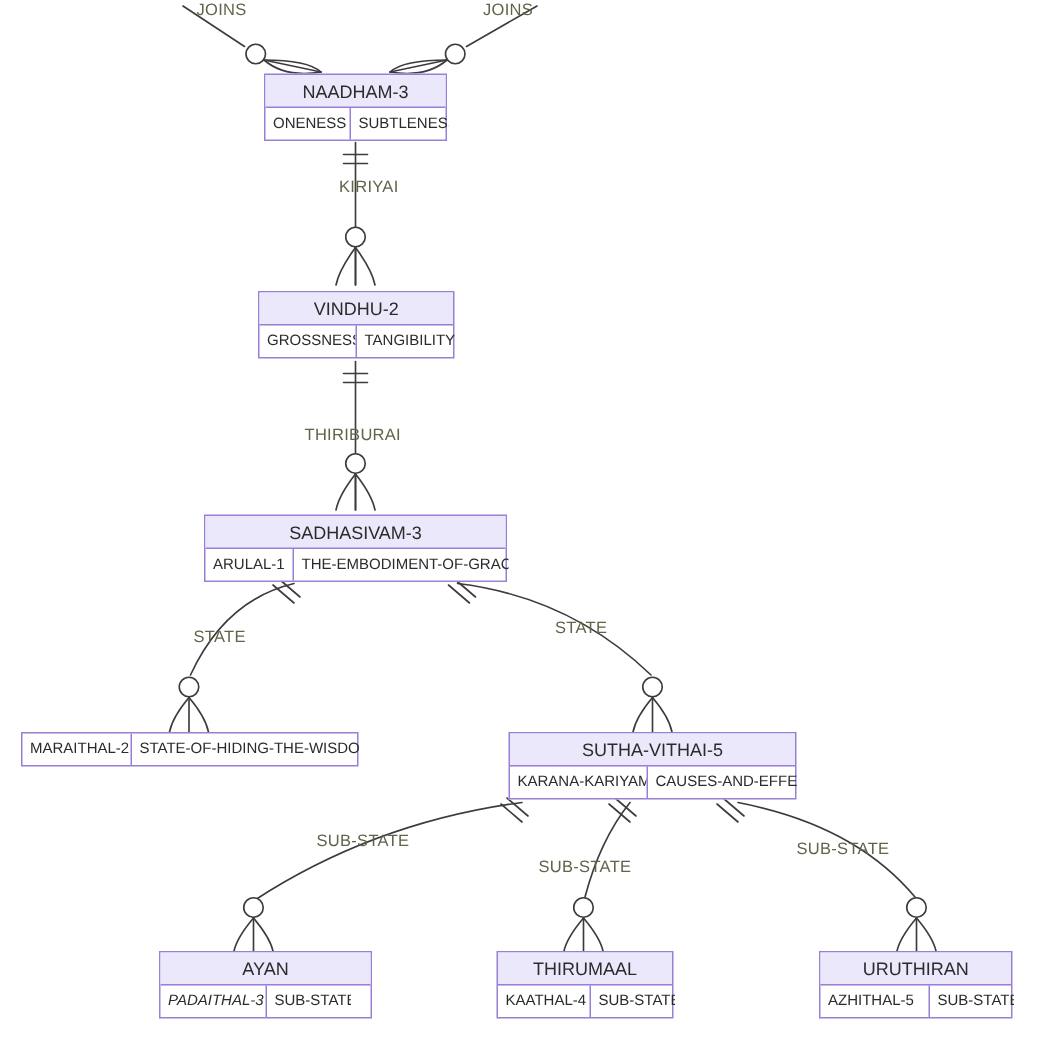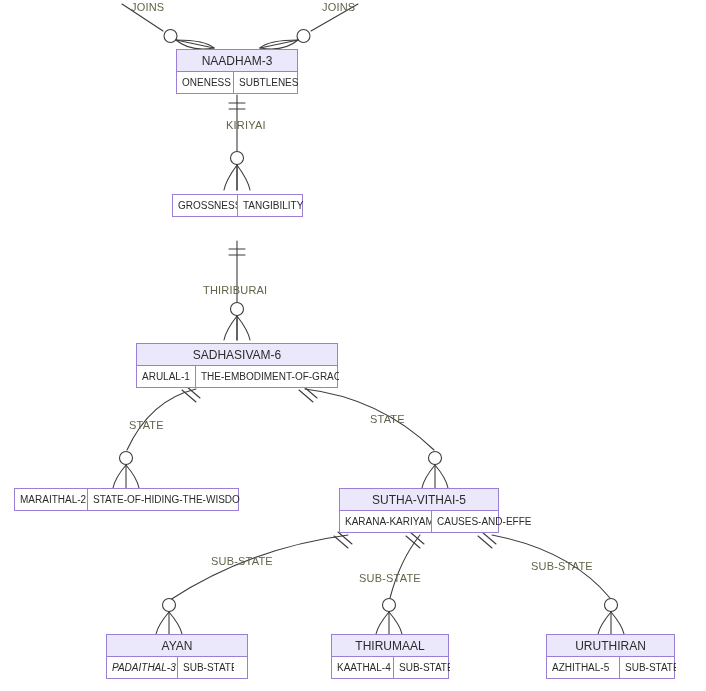--- a/index.html
+++ b/index.html
@@ -196,42 +196,43 @@
 
   <div class="entity" style="left:176px; top:49px; width:122px;">
     <div class="entity-header">NAADHAM-3</div>
     <div class="entity-attrs">
       <div class="attr" style="width:56px;">ONENESS</div>
       <div class="attr" style="width:66px;">SUBTLENESS</div>
     </div>
   </div>
 
   <div class="entity" style="left:172px; top:194px; width:131px;">
+    <div class="entity-header">VINDHU-2</div>
     <div class="entity-attrs">
       <div class="attr" style="width:64px;">GROSSNESS</div>
       <div class="attr" style="width:67px;">TANGIBILITY</div>
     </div>
   </div>
 
   <div class="entity" style="left:136px; top:343px; width:202px;">
-    <div class="entity-header">SADHASIVAM-6</div>
+    <div class="entity-header">SADHASIVAM-3</div>
     <div class="entity-attrs">
       <div class="attr" style="width:58px;">ARULAL-1</div>
       <div class="attr" style="width:144px;">THE-EMBODIMENT-OF-GRACE</div>
     </div>
   </div>
 
   <div class="entity" style="left:14px; top:488px; width:225px;">
     <div class="entity-attrs">
       <div class="attr" style="width:72px;">MARAITHAL-2</div>
       <div class="attr" style="width:153px;">STATE-OF-HIDING-THE-WISDOM</div>
     </div>
   </div>
 
-  <div class="entity" style="left:339px; top:488px; width:160px;">
+  <div class="entity" style="left:339px; top:488px; width:192px;">
     <div class="entity-header">SUTHA-VITHAI-5</div>
     <div class="entity-attrs">
       <div class="attr" style="width:91px;">KARANA-KARIYAM</div>
       <div class="attr" style="width:101px;">CAUSES-AND-EFFECT</div>
     </div>
   </div>
 
   <div class="entity" style="left:106px; top:634px; width:142px;">
     <div class="entity-header">AYAN</div>
     <div class="entity-attrs">

